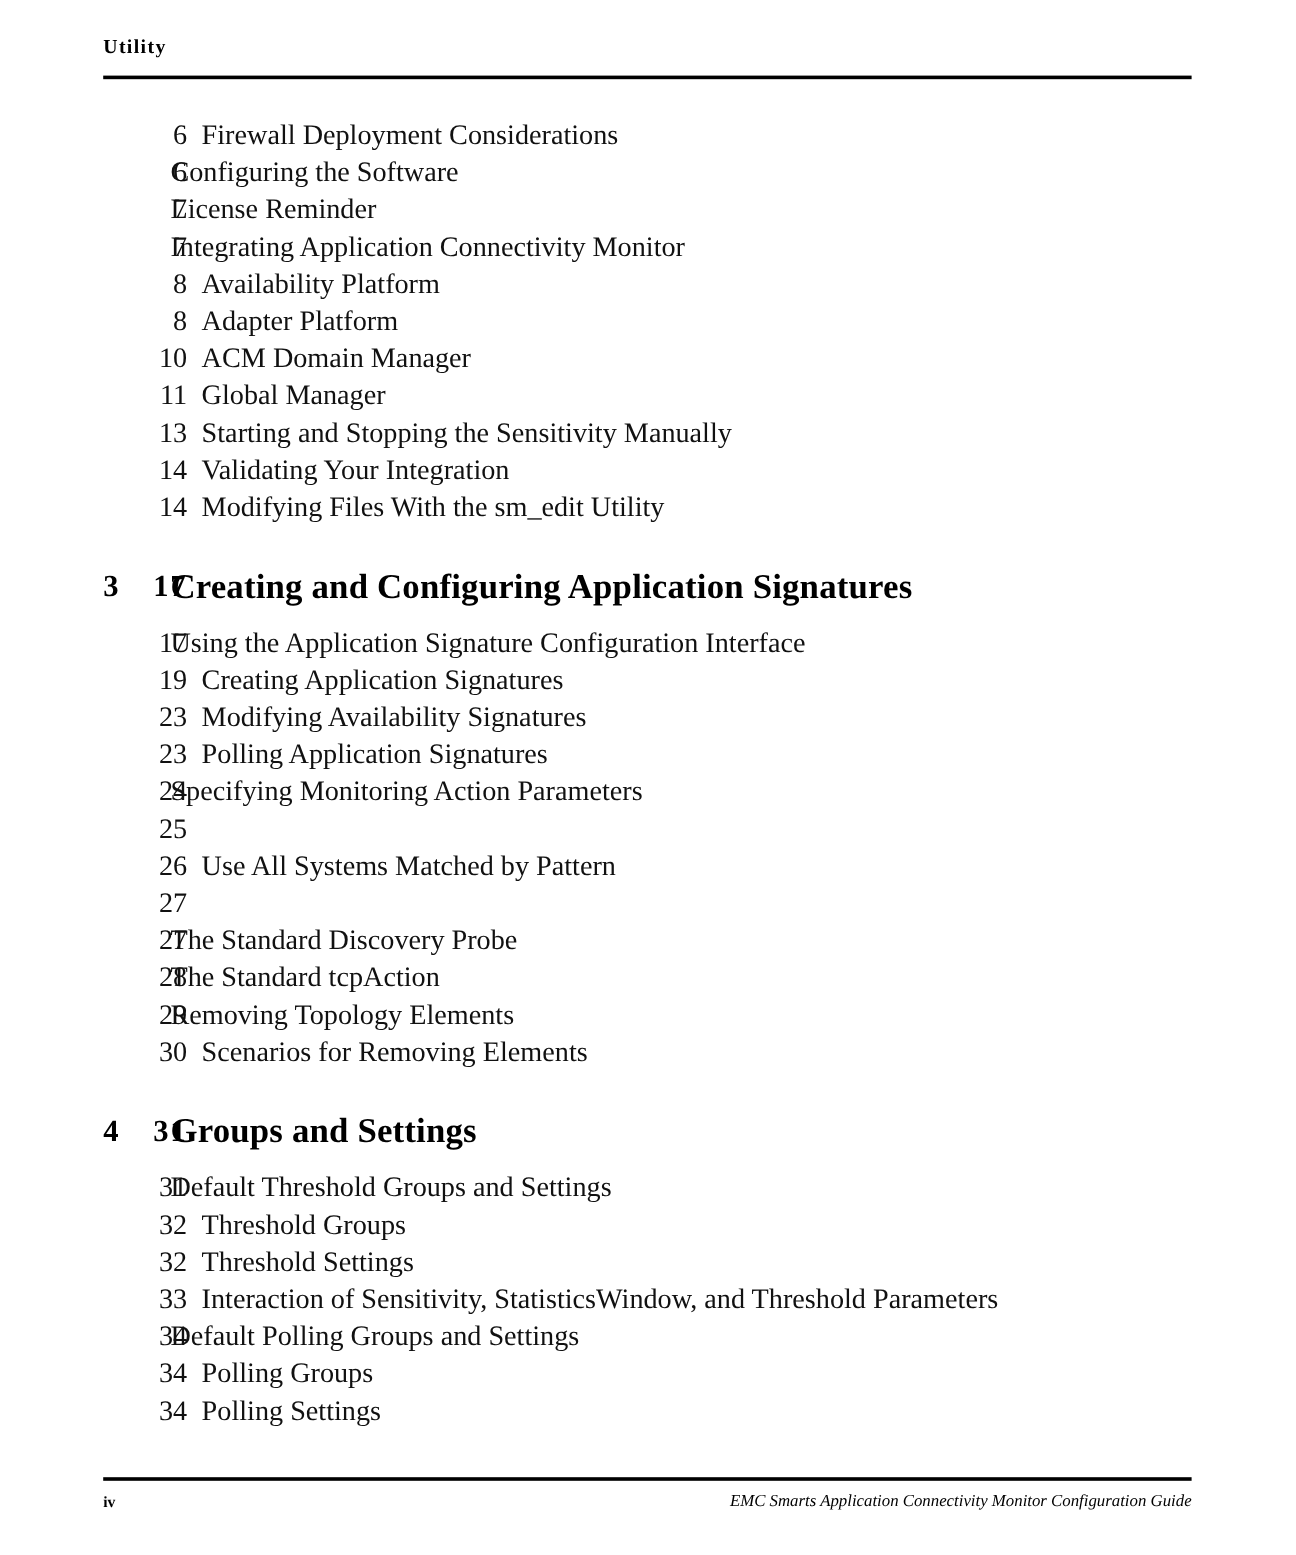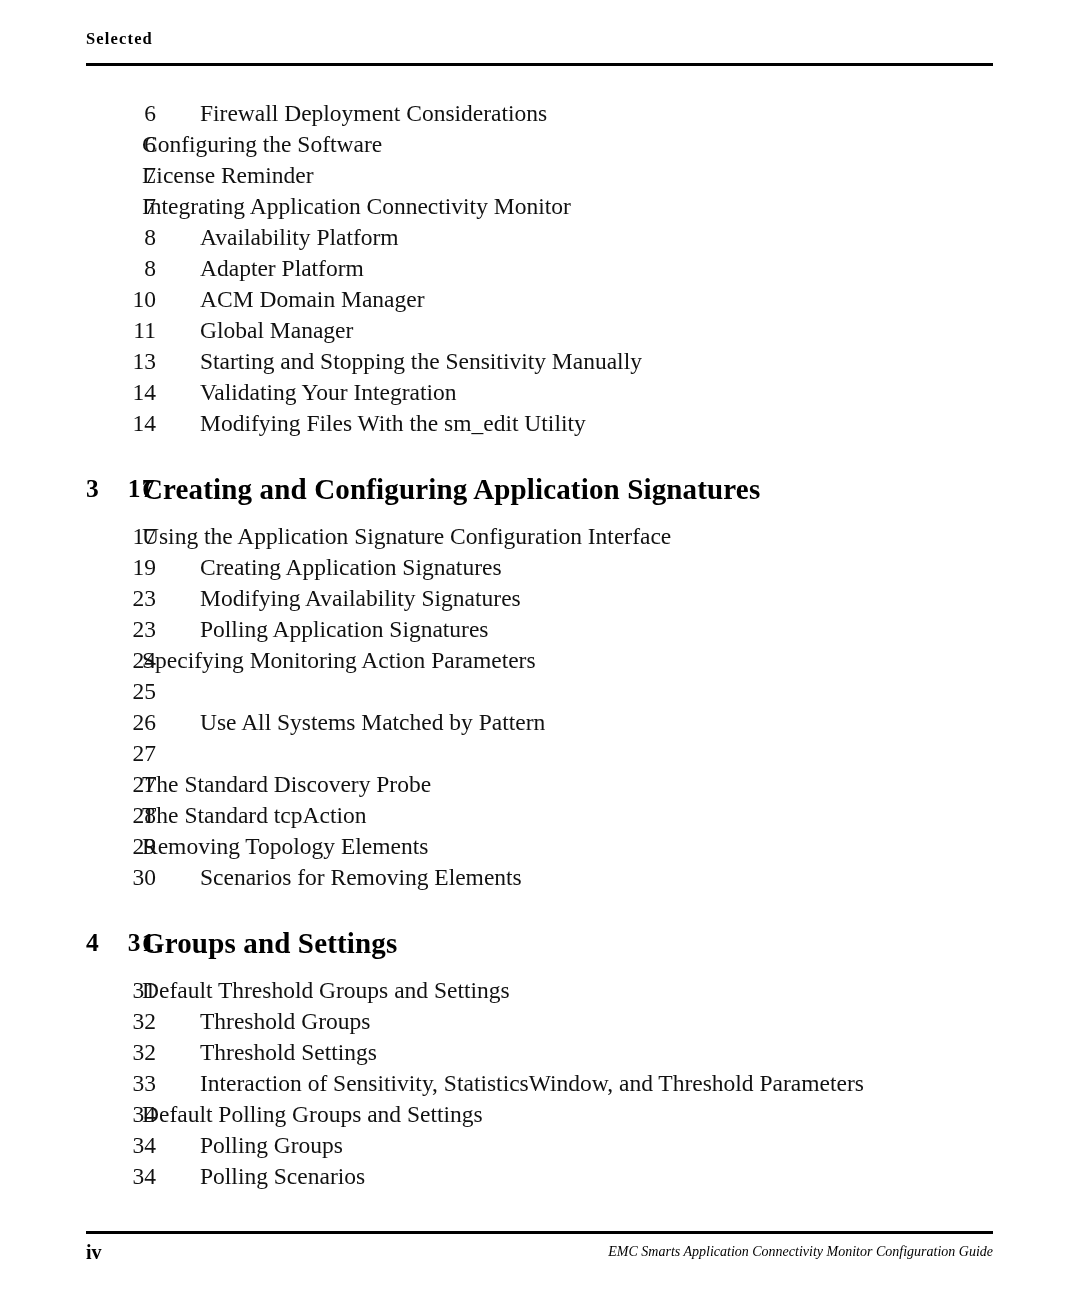--- a/index.html
+++ b/index.html
@@ -75,21 +75,21 @@
     top: 0;
     width: 70px;
     text-align: right;
     font-size: 23.5px;
     line-height: 31px;
     color: #111111;
   }
 
   
   .lvl1 .label { margin-left: 56px; }
-  .lvl2 .label { margin-left: 114px; }
+  .lvl2 .label { margin-left: 82px; }
 
   
   .chapter-row {
     position: relative;
     display: block;
     height: 36px;
     line-height: 36px;
     white-space: nowrap;
     margin-top: 32px;
     margin-bottom: 14px;
@@ -140,21 +140,21 @@
     position: absolute;
     left: 86px;
     top: 1238px;
     width: 907px;
     height: 30px;
   }
   .footer-page {
     position: absolute;
     left: 0;
     top: 0;
-    font-size: 20px;
+    font-size: 13px;
     font-weight: bold;
     line-height: 28px;
     color: #000;
   }
   .footer-guide {
     position: absolute;
     right: 0;
     top: 0;
     font-size: 14px;
     font-style: italic;
@@ -162,21 +162,21 @@
     color: #000;
     white-space: nowrap;
   }
 </style>
 </head>
 <body>
 
 <div class="page">
 
   <div class="header">
-    <div class="header-title">Selected</div>
+    <div class="header-title">Utility</div>
   </div>
   <div class="header-rule"></div>
 
   <div class="toc" id="toc-root">
       <div class="toc-row lvl2"><span class="label">Firewall Deployment Considerations</span><span class="page">6</span></div>
       <div class="toc-row lvl1"><span class="label">Configuring the Software</span><span class="page">6</span></div>
       <div class="toc-row lvl1"><span class="label">License Reminder</span><span class="page">7</span></div>
       <div class="toc-row lvl1"><span class="label">Integrating Application Connectivity Monitor</span><span class="page">7</span></div>
       <div class="toc-row lvl2"><span class="label">Availability Platform</span><span class="page">8</span></div>
       <div class="toc-row lvl2"><span class="label">Adapter Platform</span><span class="page">8</span></div>
@@ -198,21 +198,21 @@
       <div class="toc-row lvl1"><span class="label">The Standard tcpAction</span><span class="page">28</span></div>
       <div class="toc-row lvl1"><span class="label">Removing Topology Elements</span><span class="page">29</span></div>
       <div class="toc-row lvl2"><span class="label">Scenarios for Removing Elements</span><span class="page">30</span></div>
       <div class="chapter-row"><span class="chnum">4</span><span class="label">Groups and Settings</span><span class="page">31</span></div>
       <div class="toc-row lvl1"><span class="label">Default Threshold Groups and Settings</span><span class="page">31</span></div>
       <div class="toc-row lvl2"><span class="label">Threshold Groups</span><span class="page">32</span></div>
       <div class="toc-row lvl2"><span class="label">Threshold Settings</span><span class="page">32</span></div>
       <div class="toc-row lvl2"><span class="label">Interaction of Sensitivity, StatisticsWindow, and Threshold Parameters</span><span class="page">33</span></div>
       <div class="toc-row lvl1"><span class="label">Default Polling Groups and Settings</span><span class="page">34</span></div>
       <div class="toc-row lvl2"><span class="label">Polling Groups</span><span class="page">34</span></div>
-      <div class="toc-row lvl2"><span class="label">Polling Scenarios</span><span class="page">34</span></div>
+      <div class="toc-row lvl2"><span class="label">Polling Settings</span><span class="page">34</span></div>
     </div>
 
   <div class="footer-rule"></div>
   <div class="footer">
     <div class="footer-page">iv</div>
     <div class="footer-guide">EMC Smarts Application Connectivity Monitor Configuration Guide</div>
   </div>
 
 </div>
 

